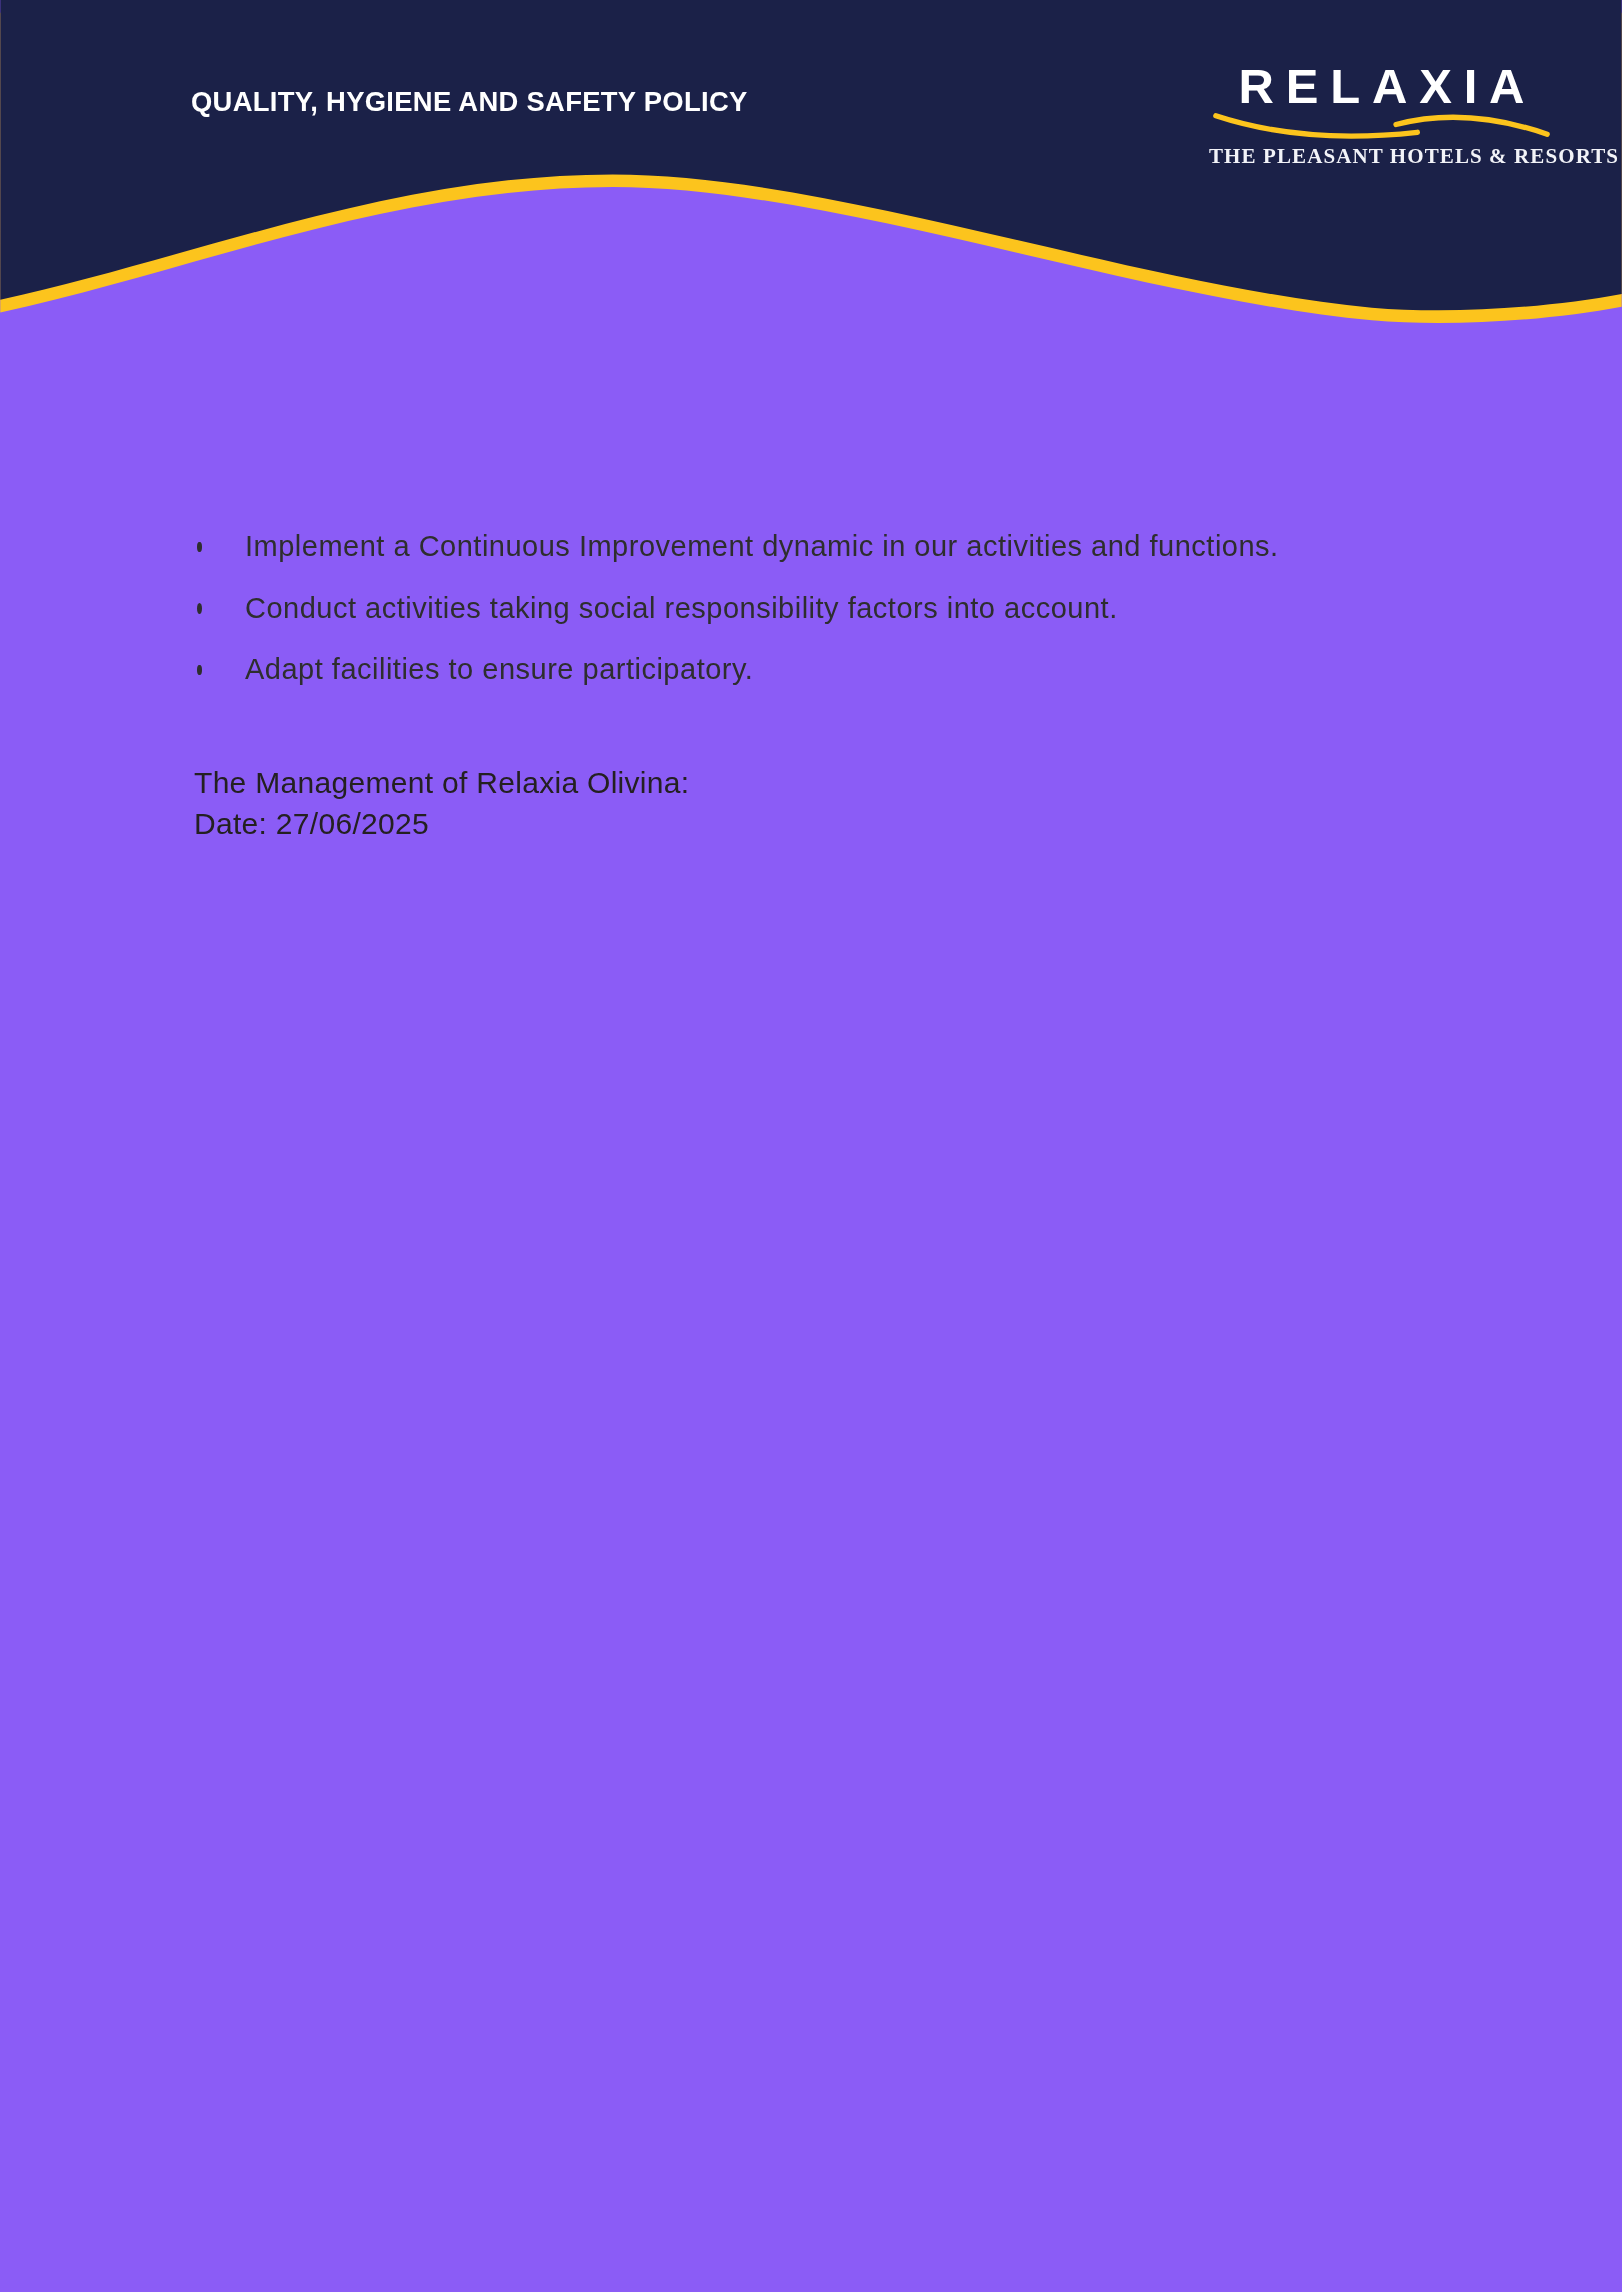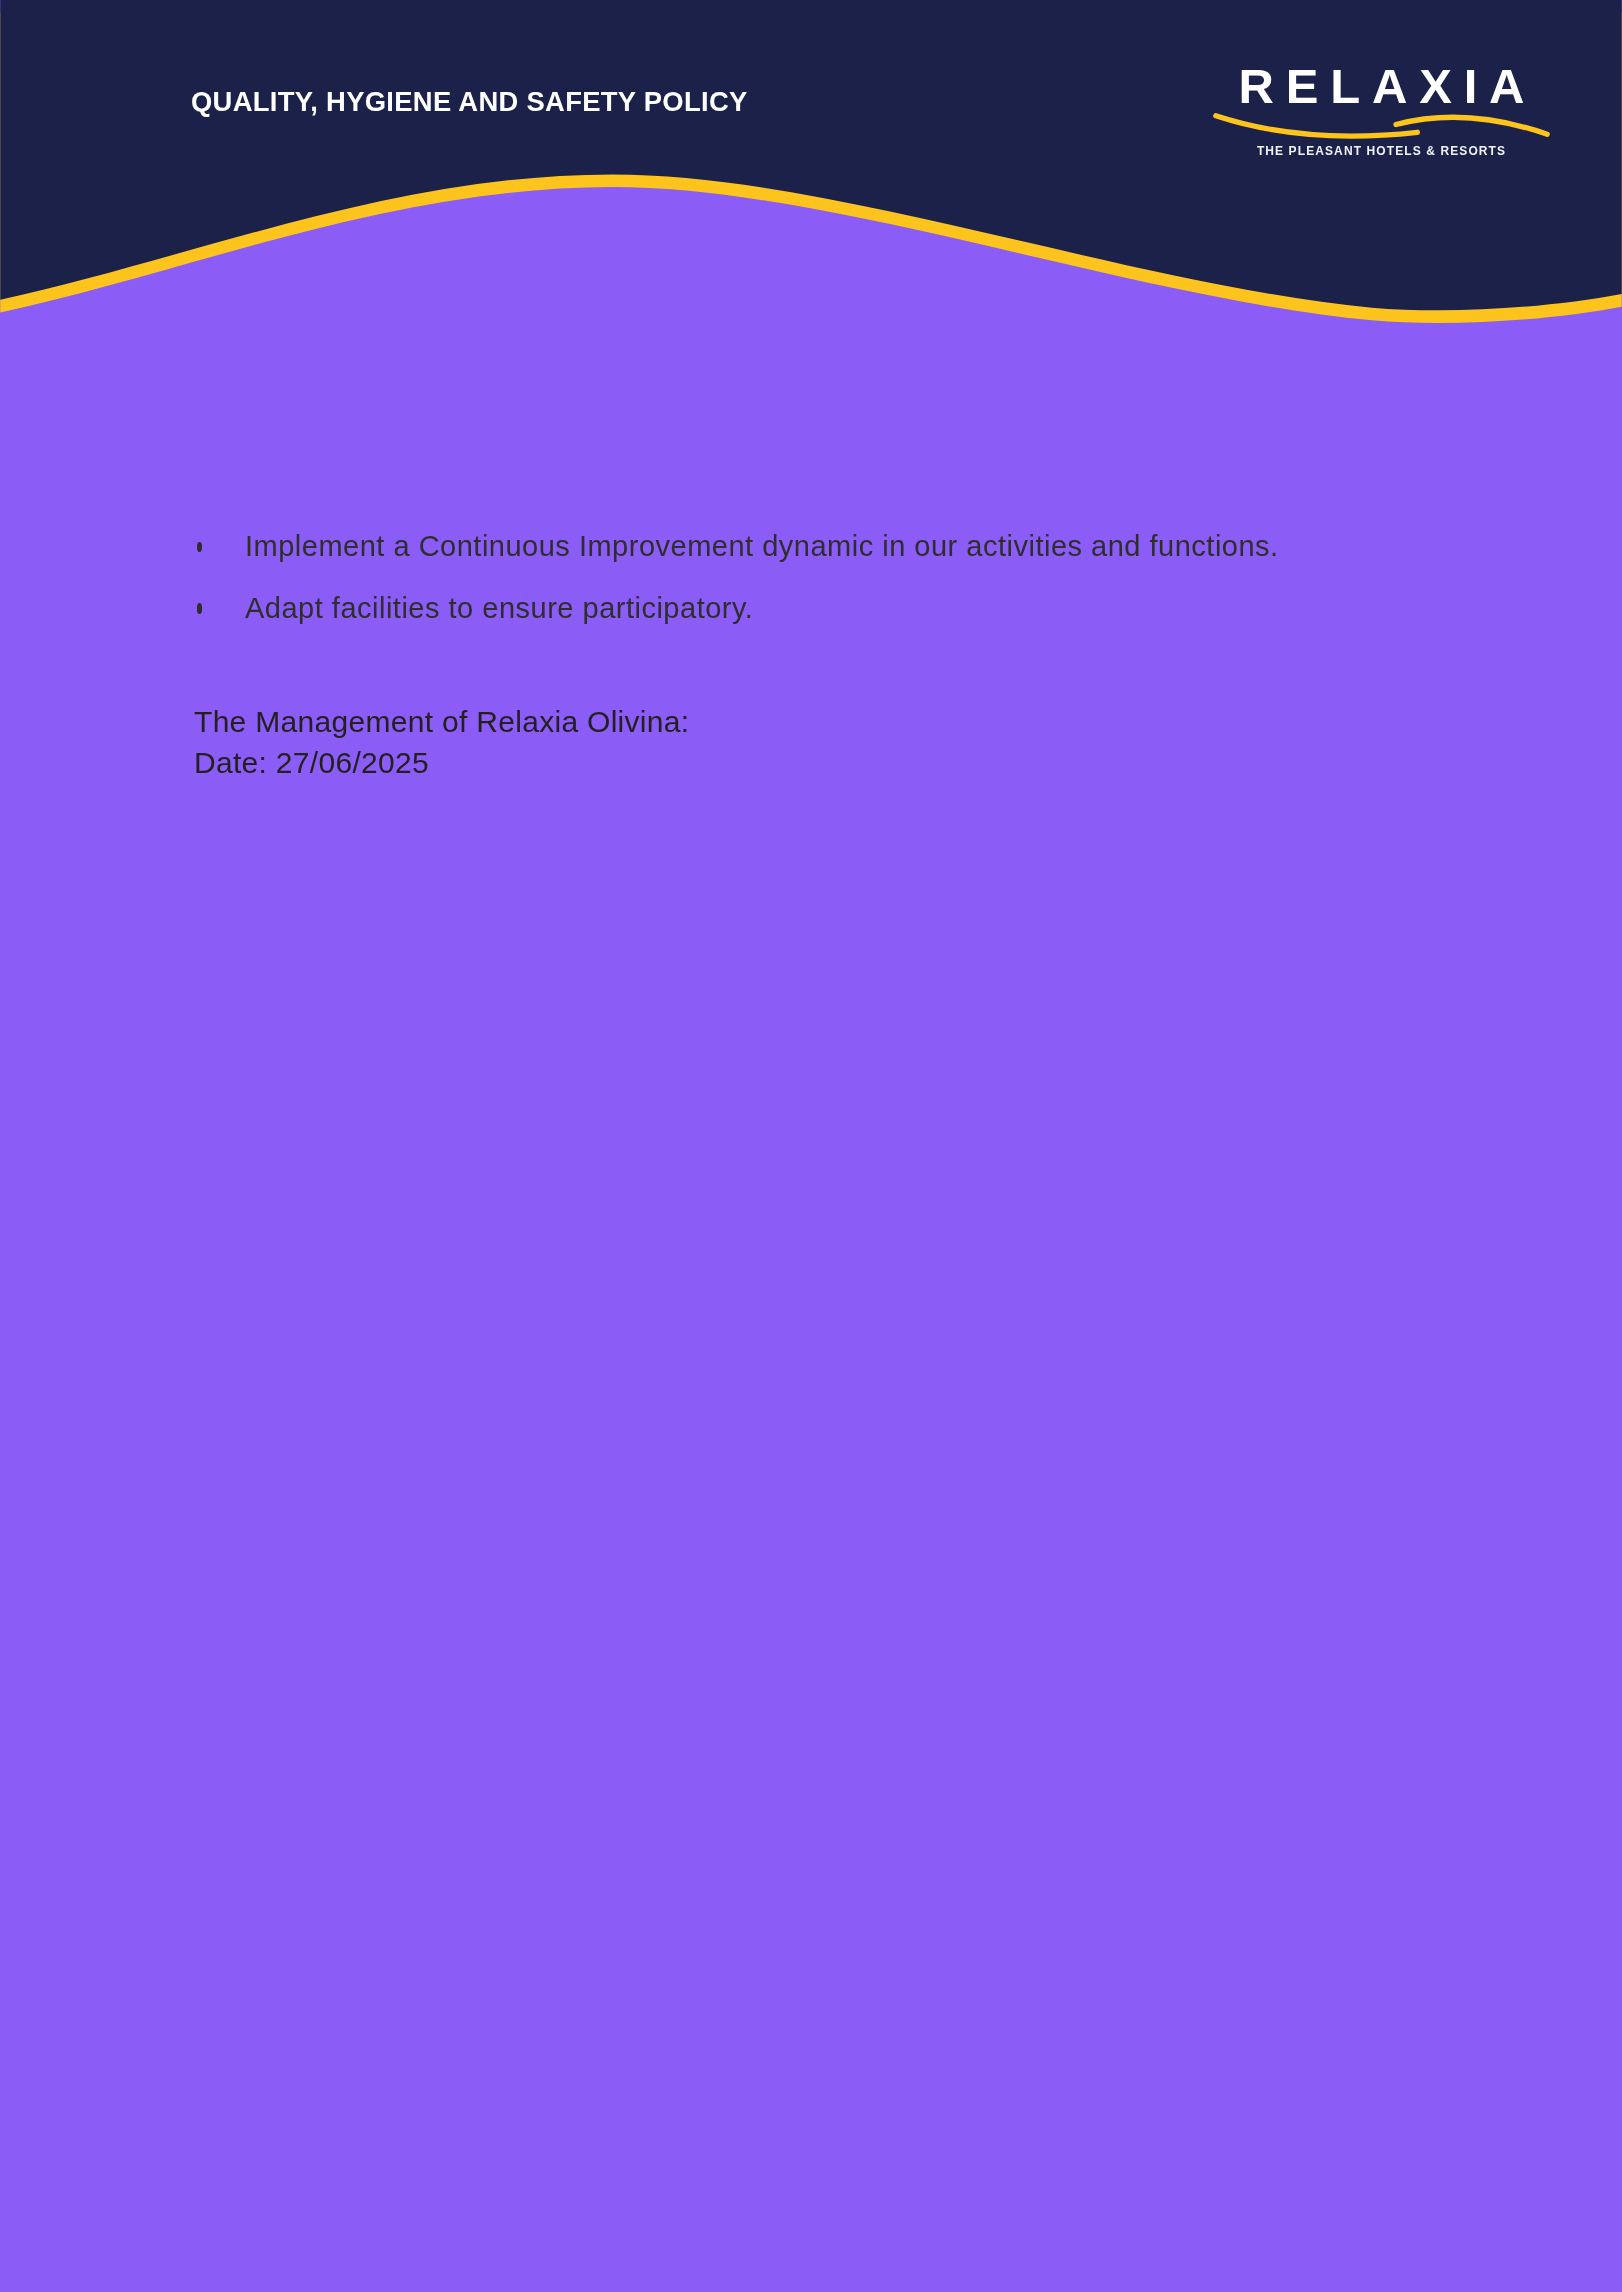--- a/index.html
+++ b/index.html
@@ -37,25 +37,26 @@
     font-weight: 700;
     letter-spacing: 11.8px;
     padding-left: 11.8px; 
     color: #ffffff;
     line-height: 55px;
     white-space: nowrap;
   }
   .logo-swoosh { display: block; margin: -3.9px auto 0 auto; }
   .logo-tagline {
     margin-top: 2.9px;
-    font-size: 12px;
+    font-size: 21px;
     font-weight: 600;
     letter-spacing: 1.1px;
     color: #f2f3f8;
     white-space: nowrap;
+    font-family: Liberation Serif, serif;
   }
 
   
   .content {
     position: absolute;
     left: 194px; top: 527px;
     width: 1188px;
     color: #2e2e2e;
   }
   .bullet-list { list-style: none; }
@@ -107,20 +108,21 @@
   </div>
 
   <div class="content">
     <ul class="bullet-list">
       <li class="bullet-item">
         <span class="bullet-marker"></span>
         <span>Implement a Continuous Improvement dynamic in our activities and functions.</span>
       </li>
       <li class="bullet-item">
         <span class="bullet-marker"></span>
+        <span>Conduct activities taking social responsibility factors into account.</span>
       </li>
       <li class="bullet-item">
         <span class="bullet-marker"></span>
         <span>Adapt facilities to ensure participatory.</span>
       </li>
     </ul>
 
     <div class="signature">
       <div>The Management of Relaxia Olivina:</div>
       <div>Date: 27/06/2025</div>

